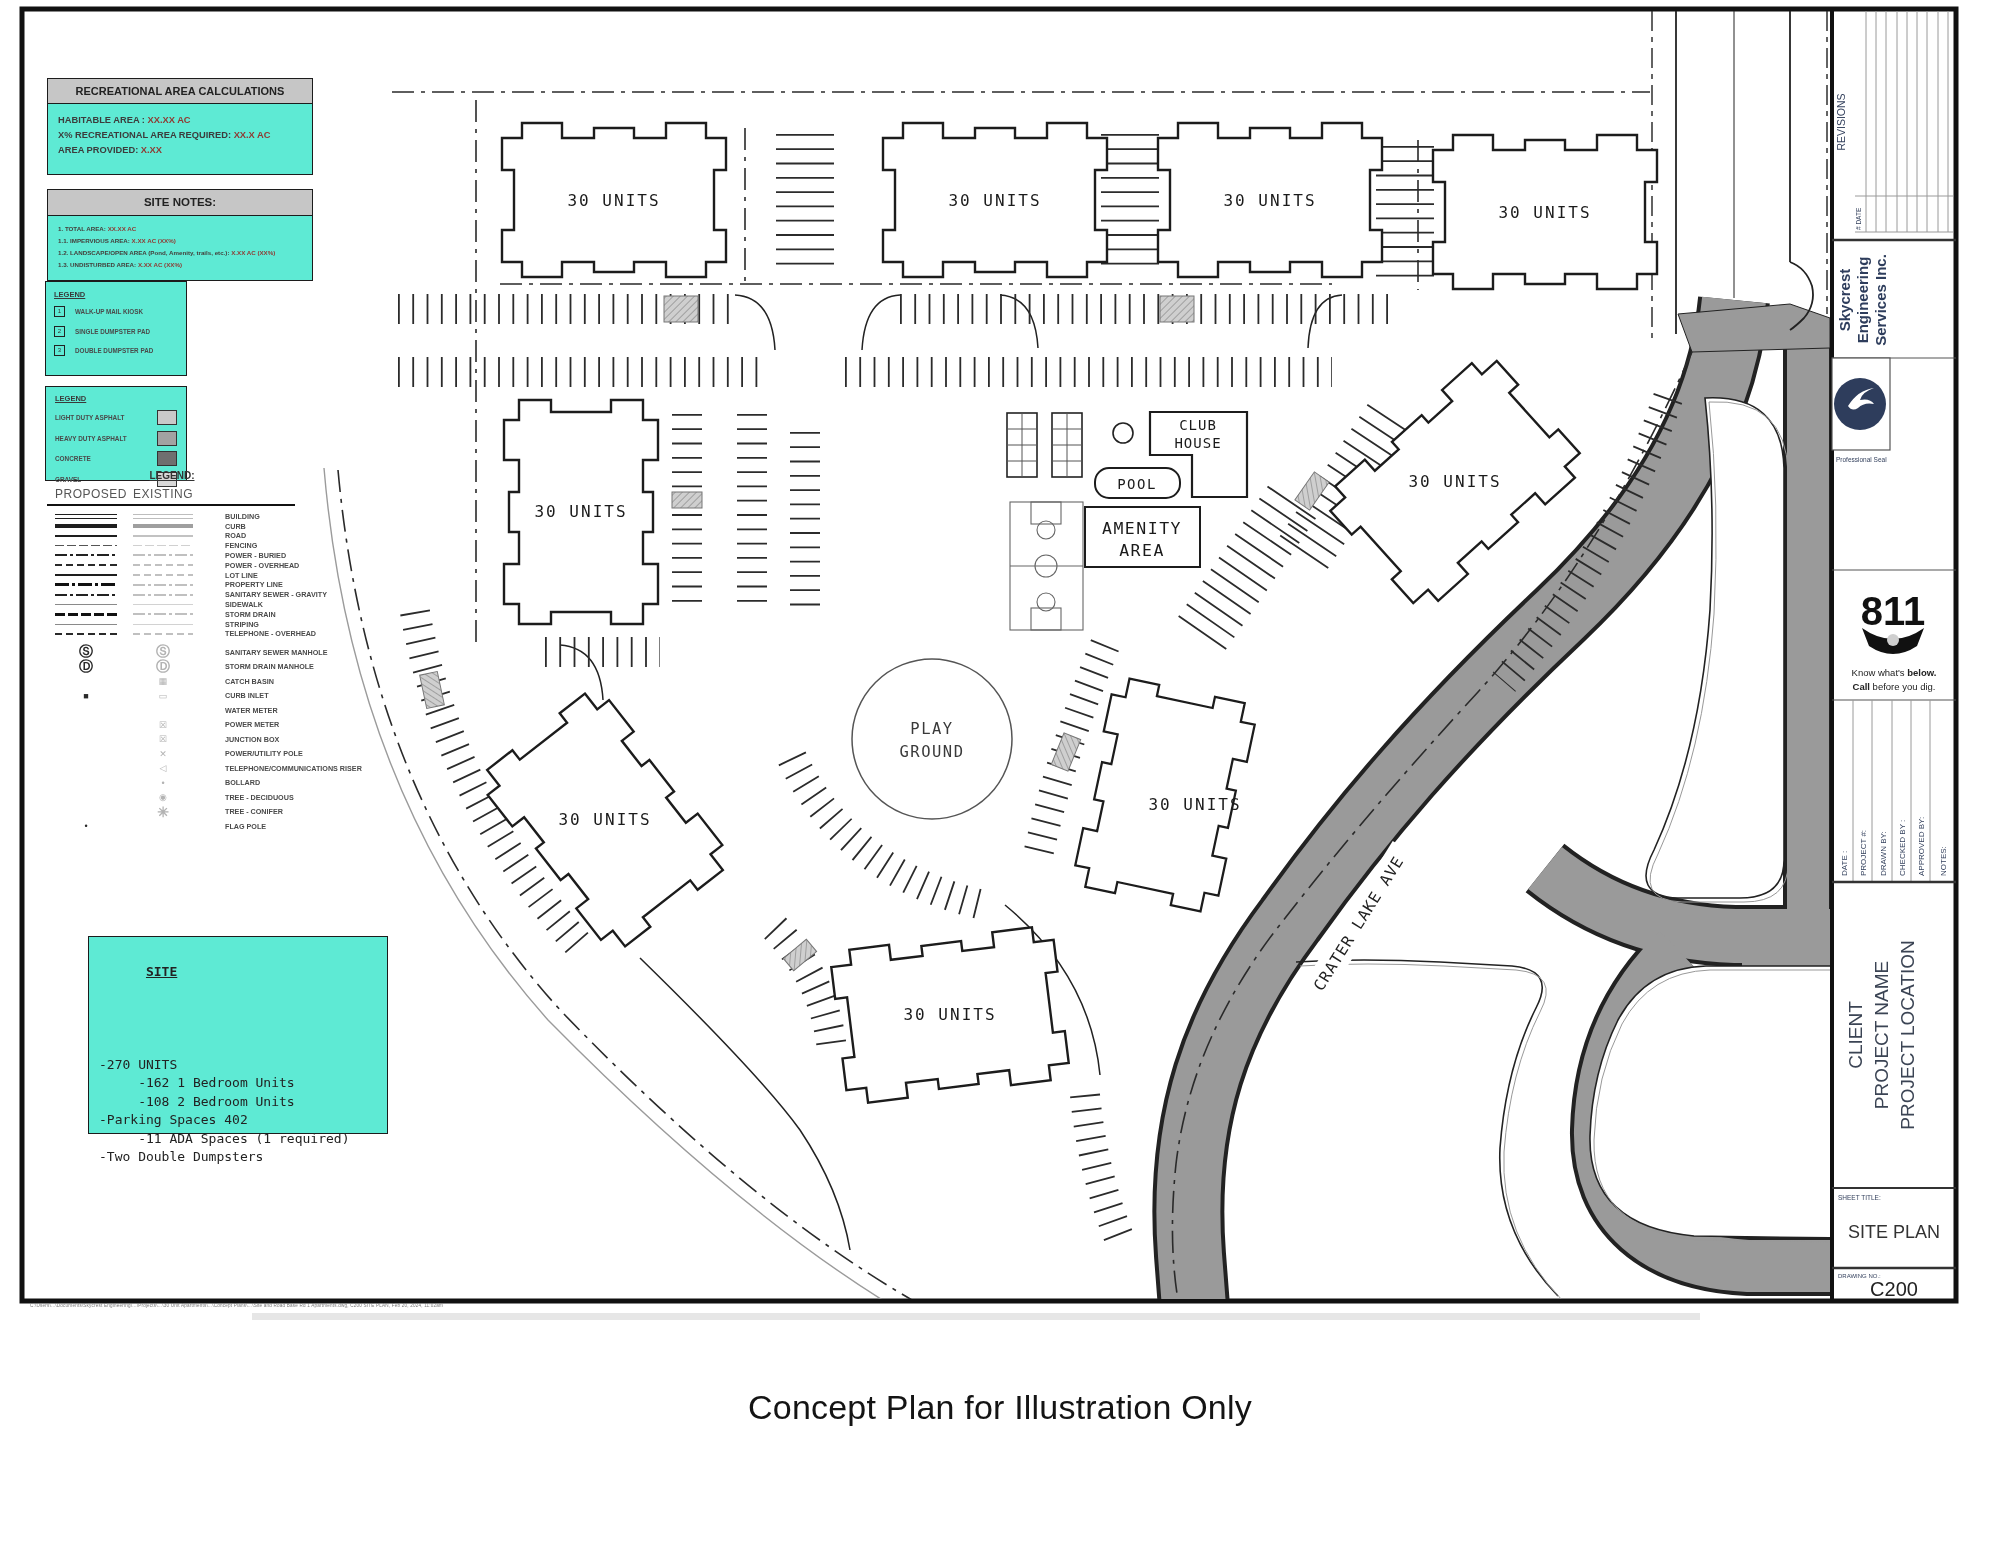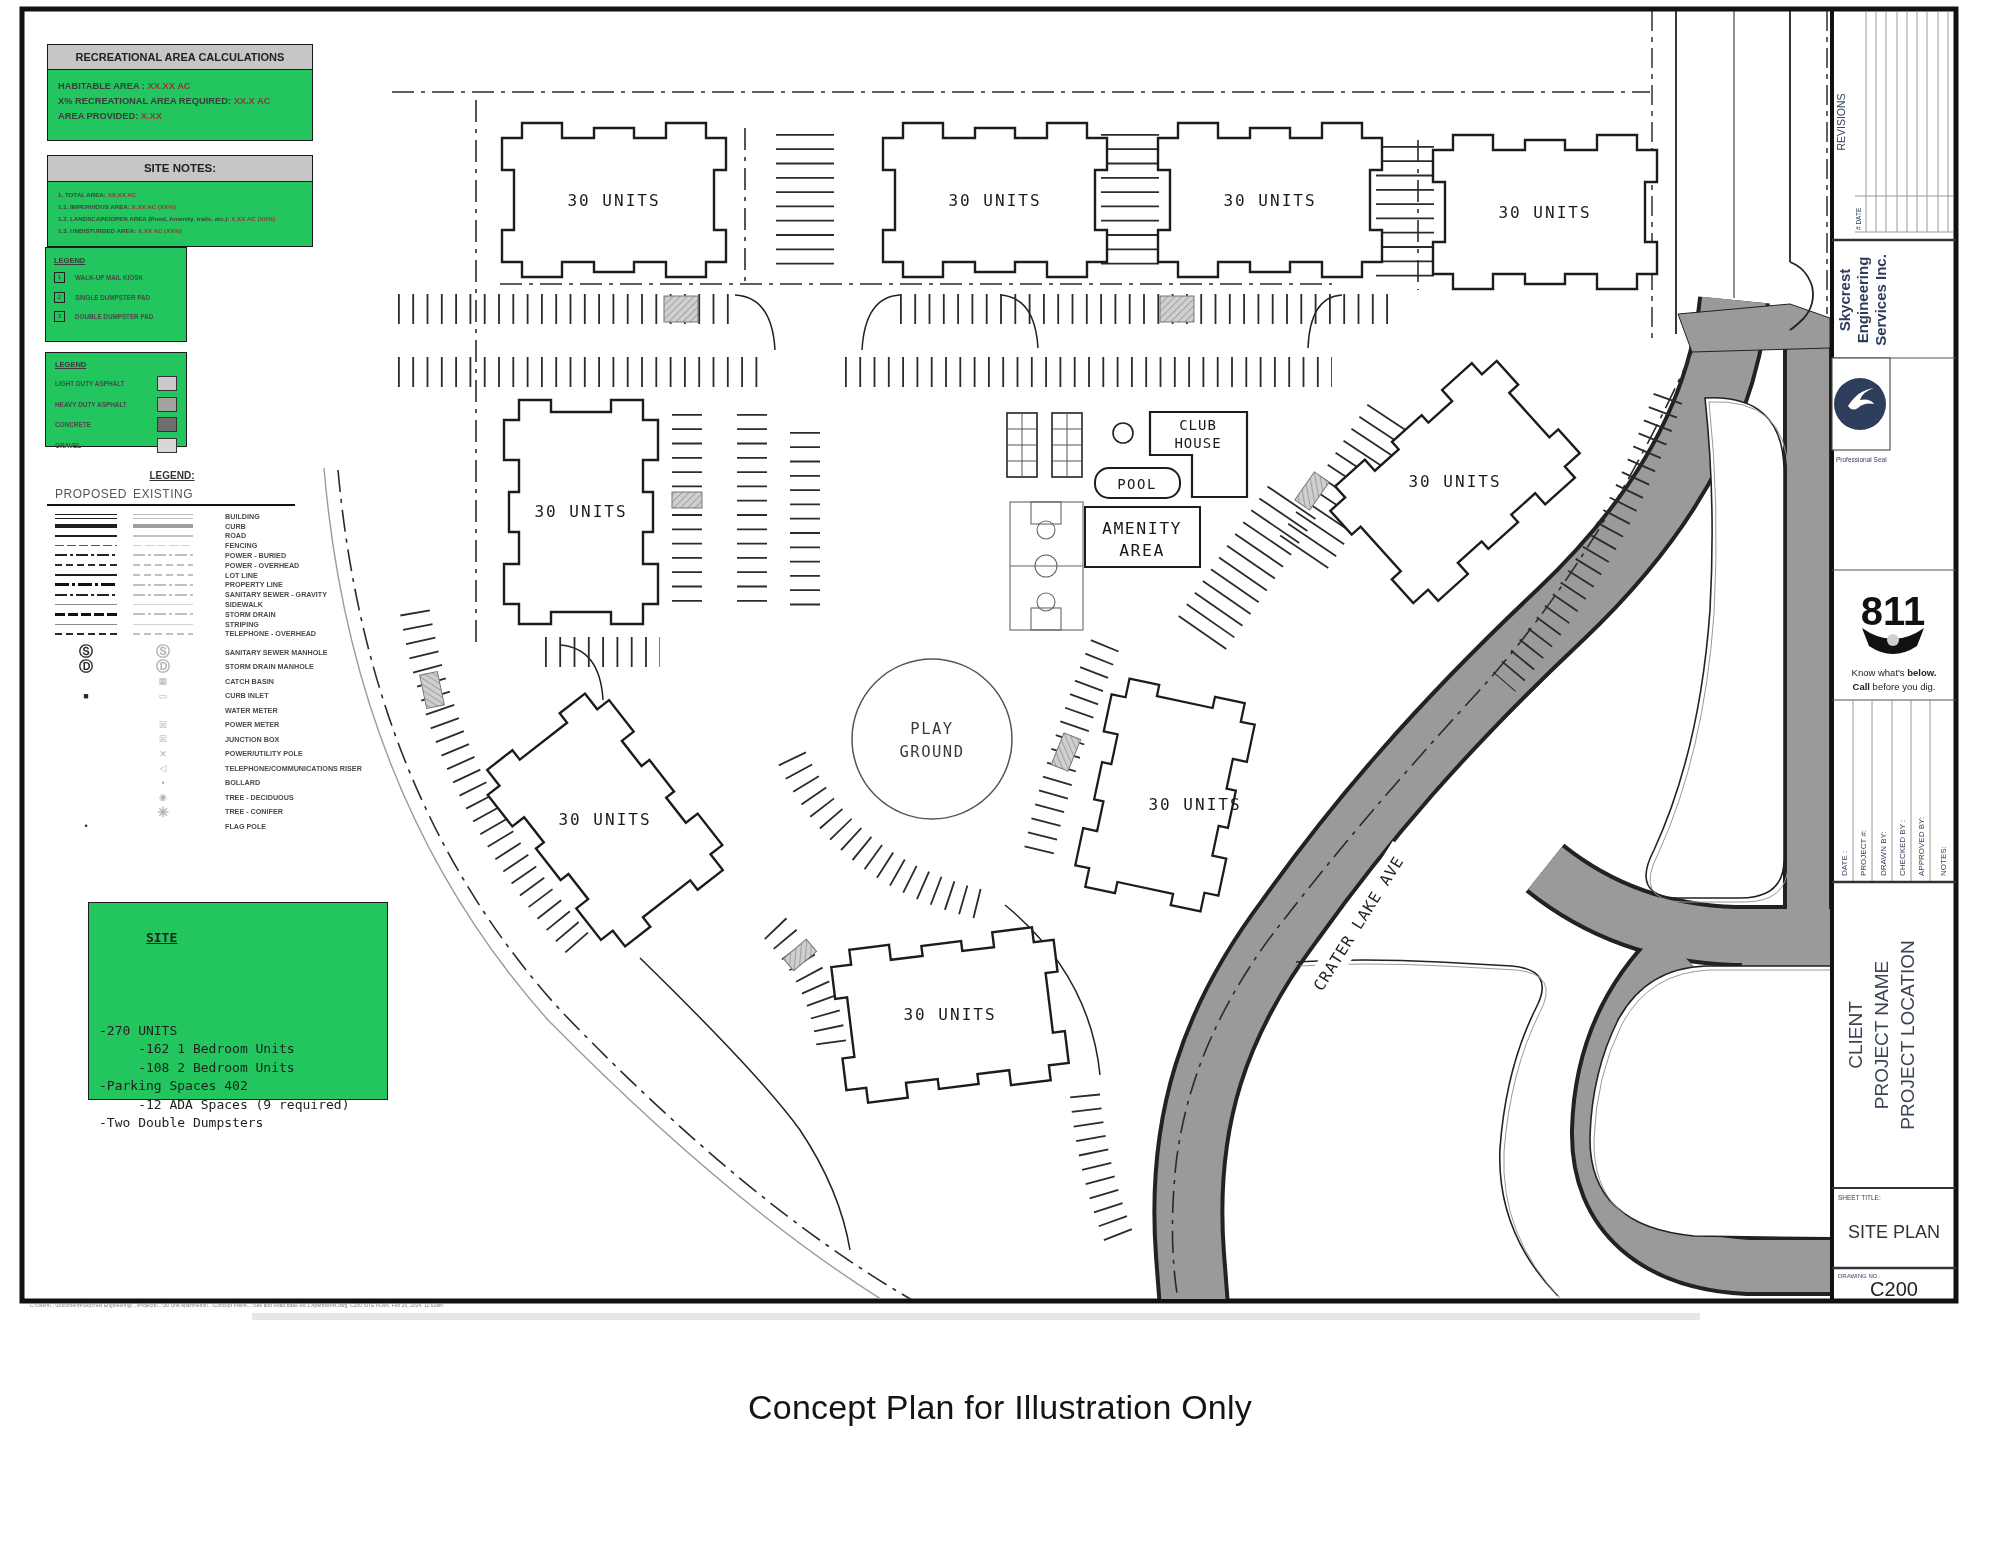--- a/index.html
+++ b/index.html
@@ -1,19 +1,19 @@
 <!DOCTYPE html>
 <html><head>
 <meta charset="utf-8">
 <style>
   html,body{margin:0;padding:0;background:#ffffff;}
   #page{position:relative;width:2000px;height:1545px;background:#fff;overflow:hidden;
         font-family:"Liberation Sans", sans-serif;color:#1c1c1c;}
   
-  .abox{position:absolute;border:1.6px solid #1c1c1c;background:#22c55e;box-sizing:border-box;}
+  .abox{position:absolute;border:1.6px solid #1c1c1c;background:#5eead4;box-sizing:border-box;margin-top:34px;}
   .abox .hd{background:#c6c6c6;border-bottom:1.6px solid #1c1c1c;text-align:center;
             font-weight:bold;color:#222;}
   .rec-box{left:47px;top:44px;width:266px;height:97px;}
   .rec-box .hd{font-size:11px;line-height:24px;height:24px;}
   .rec-box .bd{padding:9px 10px 0 10px;font-size:9.3px;font-weight:bold;line-height:1.6;color:#3c3c3c;}
   .val{color:#8f3a33;}
   .notes-box{left:47px;top:155px;width:266px;height:92px;}
   .notes-box .hd{font-size:11.5px;line-height:25px;height:25px;}
   .notes-box .bd{padding:7px 8px 0 10px;font-size:6.2px;line-height:1.95;color:#44403c;font-weight:bold;}
   .keyed-box{left:45px;top:247px;width:142px;height:95px;border-width:1.4px;}
@@ -576,20 +576,20 @@
           <span class="ll-lab">FLAG POLE</span>
         </div>
       </div>
   </div>
 
   <div class="abox site-box">
     <div class="bd">
       <span class="site-title">SITE</span>
       <div>
         
-      <div>-270 UNITS</div><div>     -162 1 Bedroom Units</div><div>     -108 2 Bedroom Units</div><div>-Parking Spaces 402</div><div>     -12 ADA Spaces (9 required)</div><div>-Two Double Dumpsters</div></div>
+      <div>-270 UNITS</div><div>     -162 1 Bedroom Units</div><div>     -108 2 Bedroom Units</div><div>-Parking Spaces 402</div><div>     -11 ADA Spaces (1 required)</div><div>-Two Double Dumpsters</div></div>
     </div>
   </div>
 
   <div class="pathline">C:\Users\...\Documents\Skycrest Engineering\...\Projects\...\30 Unit Apartments\...\Concept Plans\...\Site and Road Base Rd 1 Apartments.dwg,  C200 SITE PLAN,  Feb 20, 2024,  11:02am</div>
   <div class="scanline"></div>
   <div class="caption">Concept Plan for Illustration Only</div>
 </div>
 
 </body></html>

